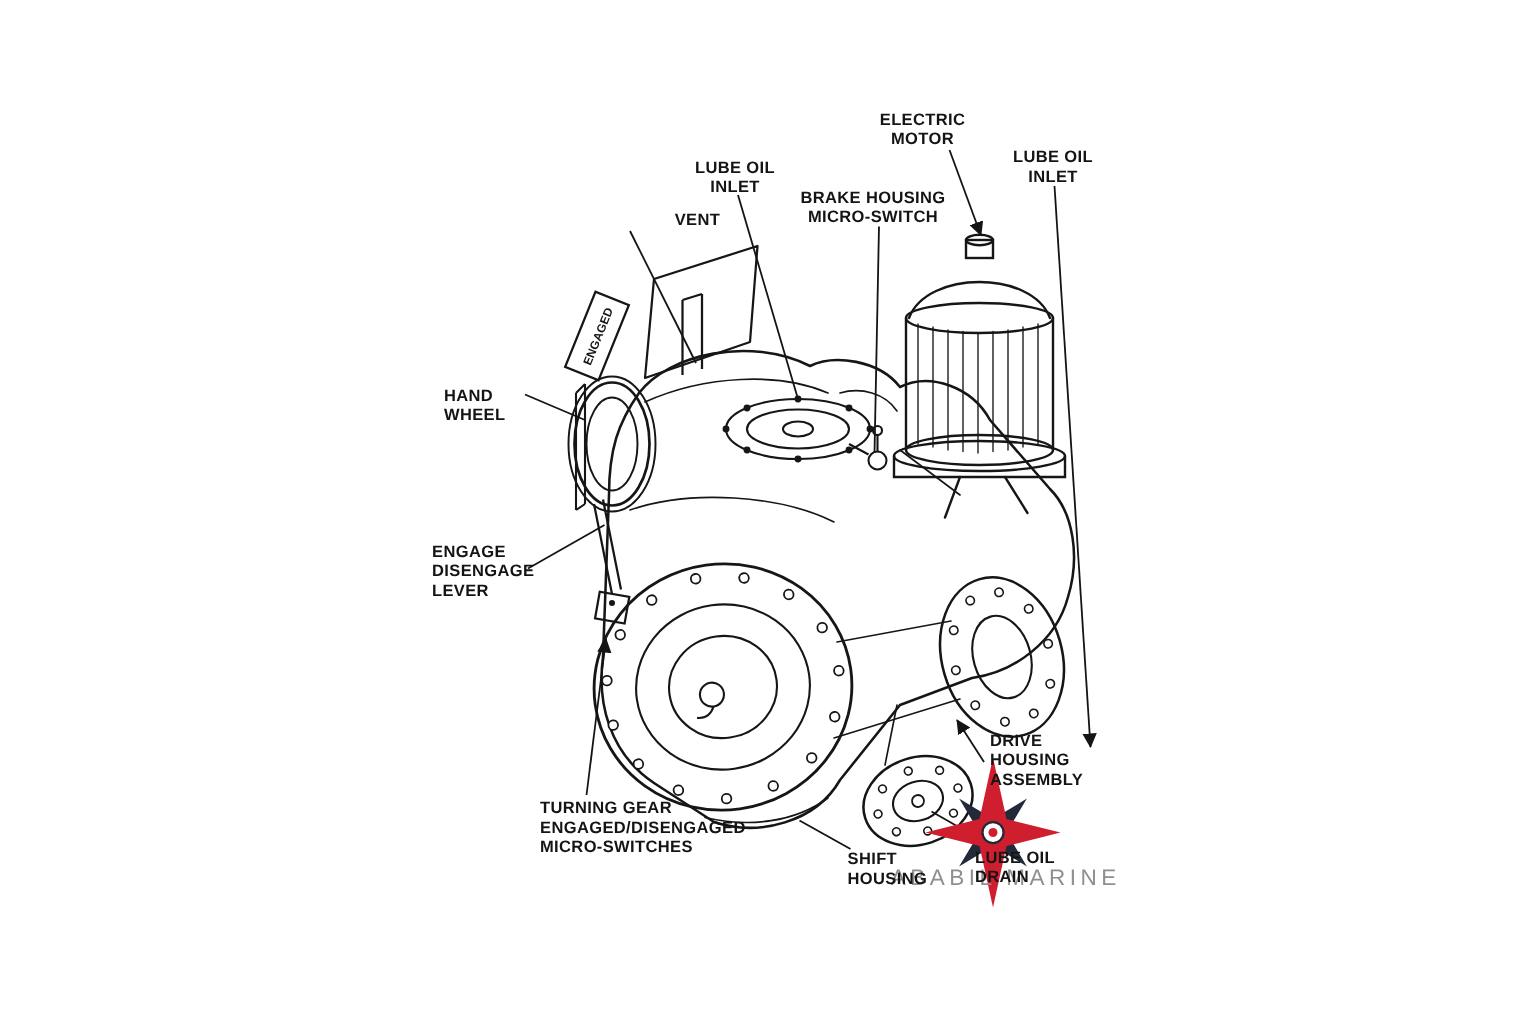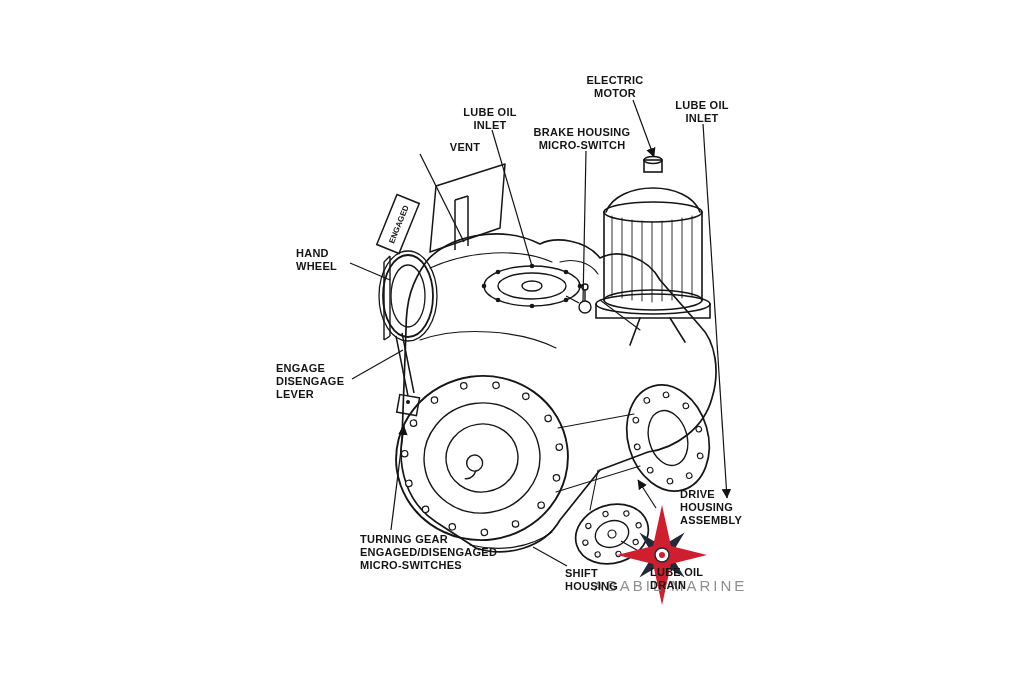--- a/index.html
+++ b/index.html
@@ -209,34 +209,34 @@
 INLET</div>
 
   <div class="lbl center" style="left:666px;top:99px;width:72px;">LUBE OIL
 INLET</div>
 
   <div class="lbl center" style="left:394px;top:141px;width:46px;margin-left:48px;">VENT</div>
 
   <div class="lbl center" style="left:526px;top:126px;width:112px;">BRAKE HOUSING
 MICRO-SWITCH</div>
 
-  <div class="lbl left" style="left:296px;top:247px;width:56px;">HAND
+  <div class="lbl left" style="left:296px;top:258px;width:56px;">HAND
 WHEEL</div>
 
-  <div class="lbl left" style="left:276px;top:362px;width:84px;">ENGAGE
+  <div class="lbl left" style="left:288px;top:362px;width:84px;">ENGAGE
 DISENGAGE
 LEVER</div>
 
   <div class="lbl left" style="left:336px;top:533px;width:140px;margin-left:24px;">TURNING GEAR
 ENGAGED/DISENGAGED
 MICRO-SWITCHES</div>
 
   <div class="lbl left" style="left:538px;top:567px;width:64px;margin-left:27px;">SHIFT
 HOUSING</div>
 
   <div class="lbl left" style="left:650px;top:566px;width:64px;">LUBE OIL
 DRAIN</div>
 
-  <div class="lbl left" style="left:660px;top:488px;width:76px;margin-left:20px;">DRIVE
+  <div class="lbl left" style="left:660px;top:488px;width:76px;">DRIVE
 HOUSING
 ASSEMBLY</div>
 
 </div>
 
 </body></html>

